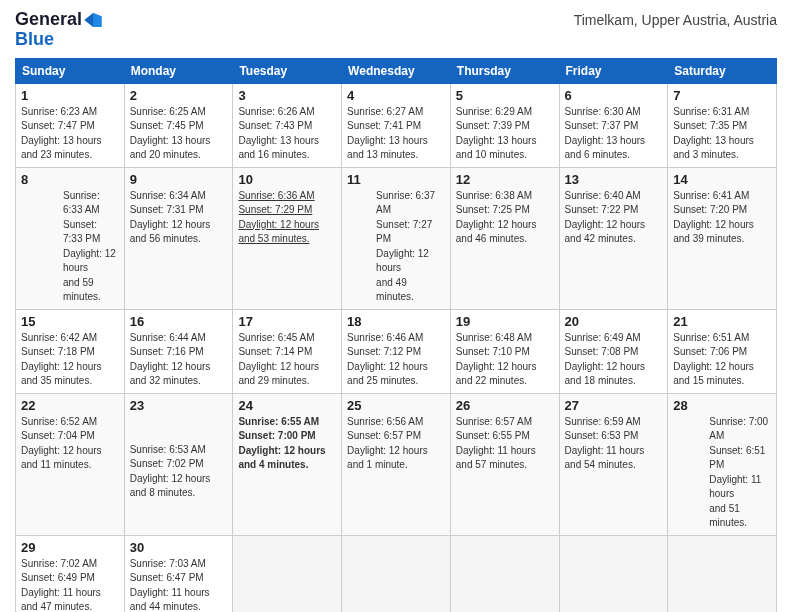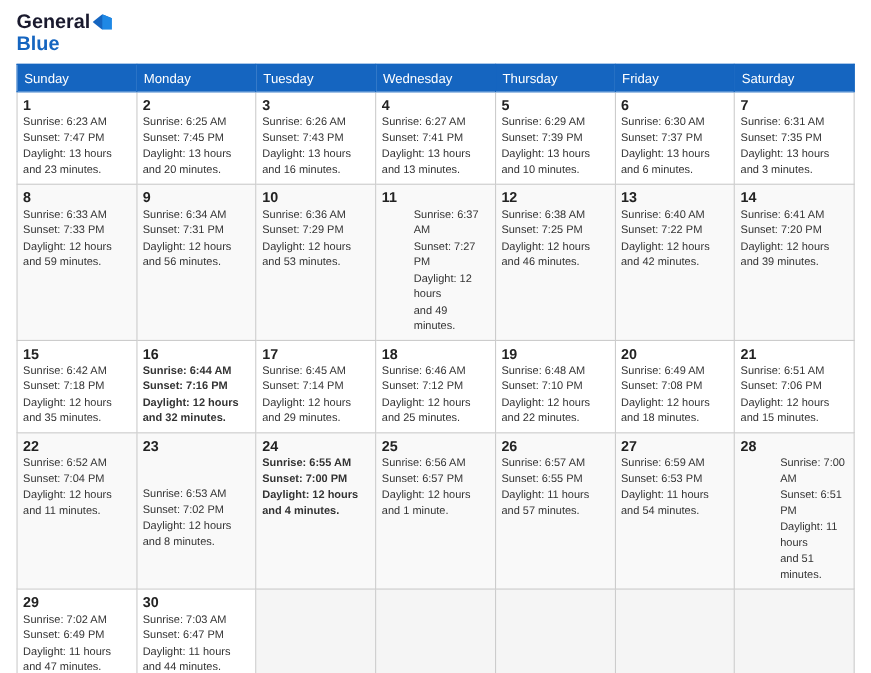--- a/index.html
+++ b/index.html
@@ -48,21 +48,21 @@
       width: 100%;
       border-collapse: collapse;
       font-size: 10.5px;
     }
     th {
       background: #1565c0;
       color: #fff;
       padding: 5px 6px;
       text-align: left;
       font-size: 12px;
-      font-weight: normal;
+      font-weight: bold;
       border: 1px solid #1565c0;
     }
     td {
       border: 1px solid #ccc;
       vertical-align: top;
       padding: 4px 5px;
       width: 14.28%;
       height: 80px;
       background: #fff;
     }
@@ -94,20 +94,21 @@
       <div style="font-size:18px;font-weight:bold;color:#1a1a2e;line-height:1.1;">
         <span style="color:#1a1a2e;">General</span><svg class="logo-icon" viewBox="0 0 20 16" style="display:inline-block;vertical-align:middle;margin-left:2px;">
             <polygon points="0,8 10,0 20,4 10,16" fill="#1565c0"></polygon>
             <polygon points="10,0 20,4 20,16 10,16" fill="#1e88e5"></polygon>
           </svg>
       </div>
     </div>
     <div style="font-size:18px;font-weight:bold;color:#1565c0;line-height:1.1;">Blue</div>
   </div>
   <div class="title-area">
+    <div class="location">Timelkam, Upper Austria, Austria</div>
   </div>
 </div>
 
 <table>
   <thead>
     <tr>
     <th>Sunday</th>
         <th>Monday</th>
         <th>Tuesday</th>
         <th>Wednesday</th>
@@ -164,35 +165,35 @@
           <span class="day-num">7</span>
           <div class="day-info" style="white-space: pre-line;">Sunrise: 6:31 AM
 Sunset: 7:35 PM
 Daylight: 13 hours
 and 3 minutes.</div>
         </td>
       </tr>
       <tr>
         <td>
           <span class="day-num">8</span>
-          <div class="day-info" style="white-space: pre-line;">Sunrise: 6:33 AM
+          <div class="day-info" style="white-space: pre-line; margin-left: 42px;">Sunrise: 6:33 AM
 Sunset: 7:33 PM
 Daylight: 12 hours
 and 59 minutes.</div>
         </td>
         <td>
           <span class="day-num">9</span>
           <div class="day-info" style="white-space: pre-line;">Sunrise: 6:34 AM
 Sunset: 7:31 PM
 Daylight: 12 hours
 and 56 minutes.</div>
         </td>
         <td>
           <span class="day-num">10</span>
-          <div class="day-info" style="white-space: pre-line;">Sunrise: 6:36 AM
+          <div class="day-info" style="white-space: pre-line; text-decoration: underline;">Sunrise: 6:36 AM
 Sunset: 7:29 PM
 Daylight: 12 hours
 and 53 minutes.</div>
         </td>
         <td>
           <span class="day-num">11</span>
           <div class="day-info" style="white-space: pre-line; margin-left: 29px;">Sunrise: 6:37 AM
 Sunset: 7:27 PM
 Daylight: 12 hours
 and 49 minutes.</div>
@@ -222,21 +223,21 @@
       <tr>
         <td>
           <span class="day-num">15</span>
           <div class="day-info" style="white-space: pre-line;">Sunrise: 6:42 AM
 Sunset: 7:18 PM
 Daylight: 12 hours
 and 35 minutes.</div>
         </td>
         <td>
           <span class="day-num">16</span>
-          <div class="day-info" style="white-space: pre-line; font-weight: bold;">Sunrise: 6:44 AM
+          <div class="day-info" style="white-space: pre-line;">Sunrise: 6:44 AM
 Sunset: 7:16 PM
 Daylight: 12 hours
 and 32 minutes.</div>
         </td>
         <td>
           <span class="day-num">17</span>
           <div class="day-info" style="white-space: pre-line;">Sunrise: 6:45 AM
 Sunset: 7:14 PM
 Daylight: 12 hours
 and 29 minutes.</div>

